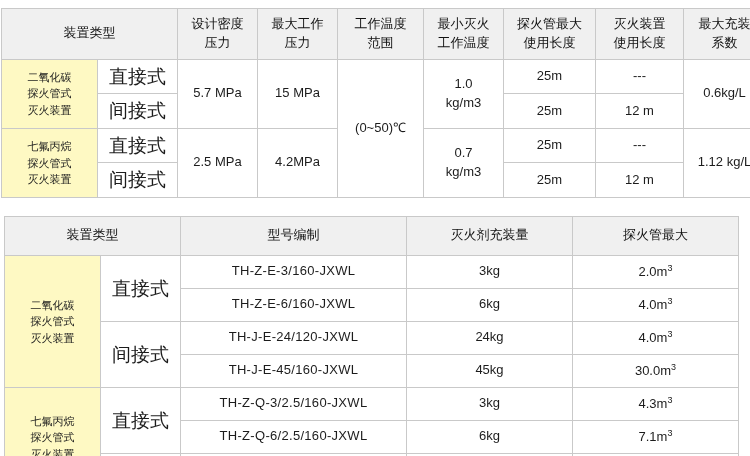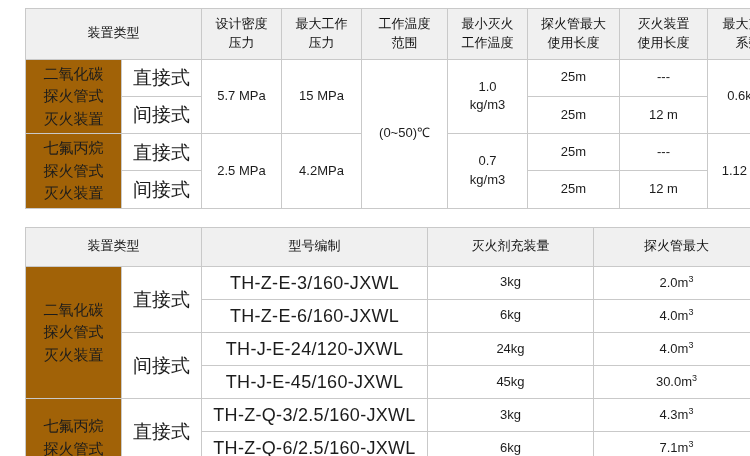--- a/index.html
+++ b/index.html
@@ -12,21 +12,21 @@
     background: #ffffff;
     font-family: "Liberation Sans", sans-serif;
     color: #1a1a1a;
     -webkit-font-smoothing: antialiased;
   }
   .page {
     position: relative;
     width: 750px;
     height: 456px;
     box-sizing: border-box;
-    padding: 8px 8px 0 25px;
+    padding: 8px 8px 0 1px;
   }
   table {
     border-collapse: collapse;
     table-layout: fixed;
     width: 734px;
     margin: 0 auto;
     background: #ffffff;
   }
   td, th {
     border: 1px solid #c9c9c9;
@@ -38,32 +38,32 @@
     padding: 3px 2px;
     color: #1c1c1c;
   }
   .head td {
     background: #f0f0f0;
     font-size: 13px;
     padding: 6px 2px;
     color: #111;
   }
   .namecell {
-    background: #a16207;
-    font-size: 15px;
+    background: #fef9c3;
+    font-size: 11px;
     line-height: 1.5;
   }
   .typecell {
     font-size: 19px;
   }
   .spacer {
     height: 18px;
   }
   .mono-ish {
-    font-size: 18px;
+    font-size: 13px;
     letter-spacing: 0.3px;
   }
   sup {
     font-size: 9px;
     vertical-align: super;
   }
   .t2 td {
     height: 26px;
   }
   .t1 td {

